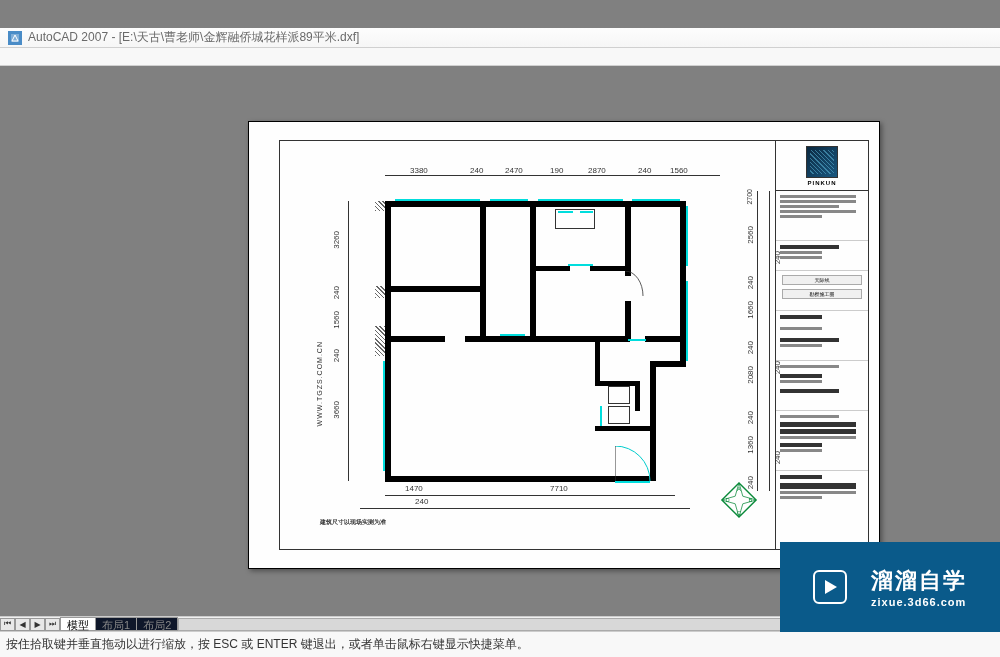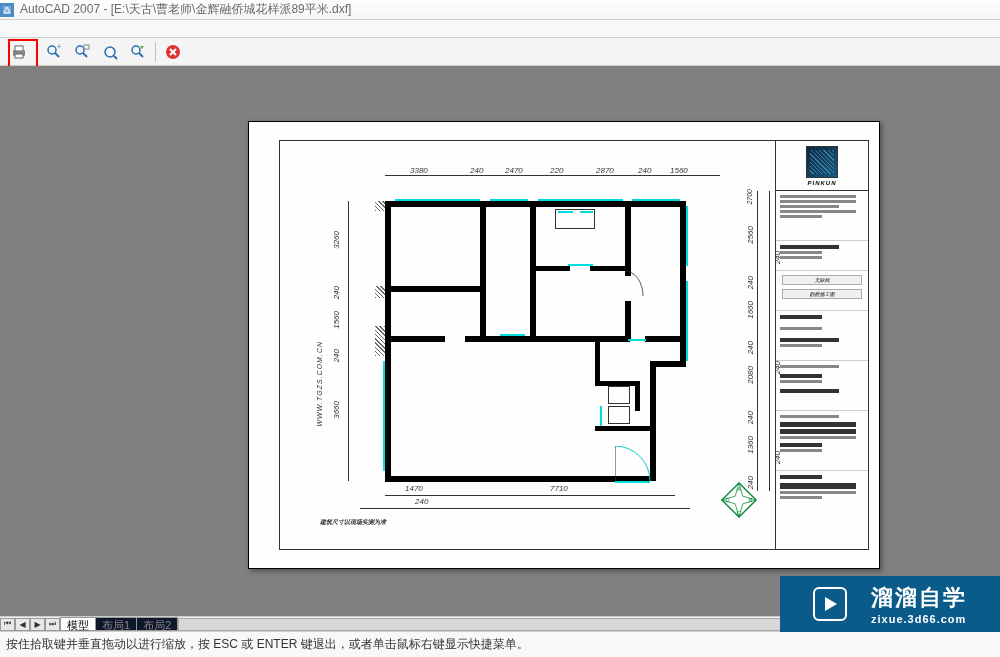--- a/index.html
+++ b/index.html
@@ -1,30 +1,30 @@
 <!DOCTYPE html>
 <html><head>
 <meta charset="utf-8">
 <style>
   * { box-sizing: border-box; margin: 0; padding: 0; }
   body { font-family: "Microsoft YaHei", sans-serif; font-size: 12px; background: #808080; width: 1000px; height: 657px; overflow: hidden; position: relative; }
   
-  .titlebar { background: linear-gradient(#fdfdfd, #f6f6f6); height: 20px; display: flex; align-items: center; padding-left: 0; border-bottom: 1px solid #d0d0d0; }
+  .titlebar { background: linear-gradient(#fdfdfd, #f6f6f6); height: 20px; display: flex; align-items: center; padding-left: 8px; border-bottom: 1px solid #d0d0d0; margin-top: 28px; }
   .titlebar-icon { width: 14px; height: 14px; background: #4a8cc7; margin-right: 6px; display: flex; align-items: center; justify-content: center; }
   .titlebar-icon svg { width: 10px; height: 10px; }
   .titlebar-text { color: #6a6a6a; font-size: 12px; }
   
   .menubar { background: #f8f8f8; height: 18px; border-bottom: 1px solid #d0d0d0; }
   
   .toolbar { background: #f4f4f4; height: 28px; display: flex; align-items: center; padding-left: 8px; gap: 6px; border-bottom: 1px solid #d0d0d0; position: relative; }
   .tool-btn { width: 22px; height: 22px; display: flex; align-items: center; justify-content: center; cursor: pointer; border-radius: 2px; }
   .red-highlight { position: absolute; left: 8px; top: 1px; width: 30px; height: 30px; border: 2px solid #ff0000; pointer-events: none; }
   .tool-sep { width: 1px; height: 20px; background: #c0c0c0; }
   
-  .workspace { position: absolute; top: 66px; left: 0; right: 0; bottom: 41px; background: #808080; overflow: hidden; font-style: italic; }
+  .workspace { position: absolute; top: 66px; left: 0; right: 0; bottom: 41px; background: #808080; overflow: hidden; }
   
   .paper { position: absolute; left: 248px; top: 55px; width: 632px; height: 448px; background: #fefefe; box-shadow: 2px 2px 5px rgba(0,0,0,0.4); border: 1px solid #000; }
   
   .drawing-frame { position: absolute; left: 30px; top: 18px; right: 10px; bottom: 18px; border: 1px solid #333; }
   .title-block { position: absolute; right: 0; top: 0; bottom: 0; width: 93px; border-left: 1px solid #333; }
   .logo-box { height: 50px; border-bottom: 1px solid #333; display: flex; flex-direction: column; align-items: center; justify-content: center; padding: 4px; }
   .logo-img { width: 32px; height: 32px; background: linear-gradient(135deg, #0a2840, #1a5880); border: 1px solid #333; position: relative; }
   .logo-img::after { content: ''; position: absolute; inset: 3px; background: repeating-linear-gradient(45deg, transparent, transparent 2px, #5ac 2px, #5ac 3px); opacity: 0.6; }
   .logo-text { font-size: 6px; letter-spacing: 1px; margin-top: 2px; font-weight: bold; }
   .tb-section { border-bottom: 1px solid #ccc; padding: 2px 4px; }
@@ -59,21 +59,21 @@
   .scrollbar-h { position: absolute; bottom: 26px; left: 0; right: 0; height: 15px; background: #f0f0f0; border-top: 1px solid #ccc; display: flex; align-items: center; }
   .scroll-btn { width: 15px; height: 13px; background: #e8e8e8; border: 1px solid #999; display: flex; align-items: center; justify-content: center; cursor: pointer; font-size: 8px; color: #333; }
   .tab-row { display: flex; align-items: center; height: 15px; }
   .layout-tab { padding: 0 6px; height: 14px; line-height: 14px; font-size: 11px; border: 1px solid #999; background: #fff; cursor: pointer; margin-right: -1px; }
   .layout-tab.inactive { background: #0f172a; color: #888; }
   .scroll-track { flex: 1; height: 13px; background: #f0f0f0; position: relative; margin: 0 1px; }
   .scroll-thumb { position: absolute; left: 0; width: 100%; height: 100%; background: #d8d8d8; border: 1px solid #aaa; }
   
   .statusbar { position: absolute; bottom: 0; left: 0; right: 0; height: 26px; background: #f8f8f8; border-top: 1px solid #ccc; padding: 4px 6px; font-size: 12px; color: #333; display: flex; align-items: center; }
   
-  .watermark { position: absolute; right: 0; bottom: 25px; width: 220px; height: 56px; background: #0a5a8a; display: flex; align-items: center; justify-content: center; gap: 24px; color: #fff; }
+  .watermark { position: absolute; right: 0; bottom: 25px; width: 220px; height: 90px; background: #0a5a8a; display: flex; align-items: center; justify-content: center; gap: 24px; color: #fff; }
   .wm-icon { width: 34px; height: 34px; border: 2px solid #fff; border-radius: 6px; display: flex; align-items: center; justify-content: center; }
   .wm-text { display: flex; flex-direction: column; }
   .wm-main { font-size: 22px; font-weight: bold; letter-spacing: 2px; }
   .wm-sub { font-size: 11px; letter-spacing: 1px; font-weight: bold; }
 </style>
 </head>
 <body>
 
 <div class="titlebar">
   <div class="titlebar-icon">
@@ -193,22 +193,22 @@
       </div>
 
       <div class="side-text">WWW.TGZS.COM.CN</div>
 
       <div class="floorplan">
 
         <div class="dim-line dim-h" style="top:-26px;left:15px;width:335px"></div>
         <div class="dim" style="top:-35px;left:40px">3380</div>
         <div class="dim" style="top:-35px;left:100px">240</div>
         <div class="dim" style="top:-35px;left:135px">2470</div>
-        <div class="dim" style="top:-35px;left:180px">220</div>
-        <div class="dim" style="top:-35px;left:226px">2870</div>
+        <div class="dim" style="top:-35px;left:180px">190</div>
+        <div class="dim" style="top:-35px;left:218px">2870</div>
         <div class="dim" style="top:-35px;left:268px">240</div>
         <div class="dim" style="top:-35px;left:300px">1560</div>
 
         <div class="dim-line dim-v" style="left:-22px;top:0;height:280px"></div>
         <div class="dim" style="left:-38px;top:30px;writing-mode:vertical-rl;transform:rotate(180deg)">3260</div>
         <div class="dim" style="left:-38px;top:85px;writing-mode:vertical-rl;transform:rotate(180deg)">240</div>
         <div class="dim" style="left:-38px;top:110px;writing-mode:vertical-rl;transform:rotate(180deg)">1560</div>
         <div class="dim" style="left:-38px;top:148px;writing-mode:vertical-rl;transform:rotate(180deg)">240</div>
         <div class="dim" style="left:-38px;top:200px;writing-mode:vertical-rl;transform:rotate(180deg)">3660</div>
 

